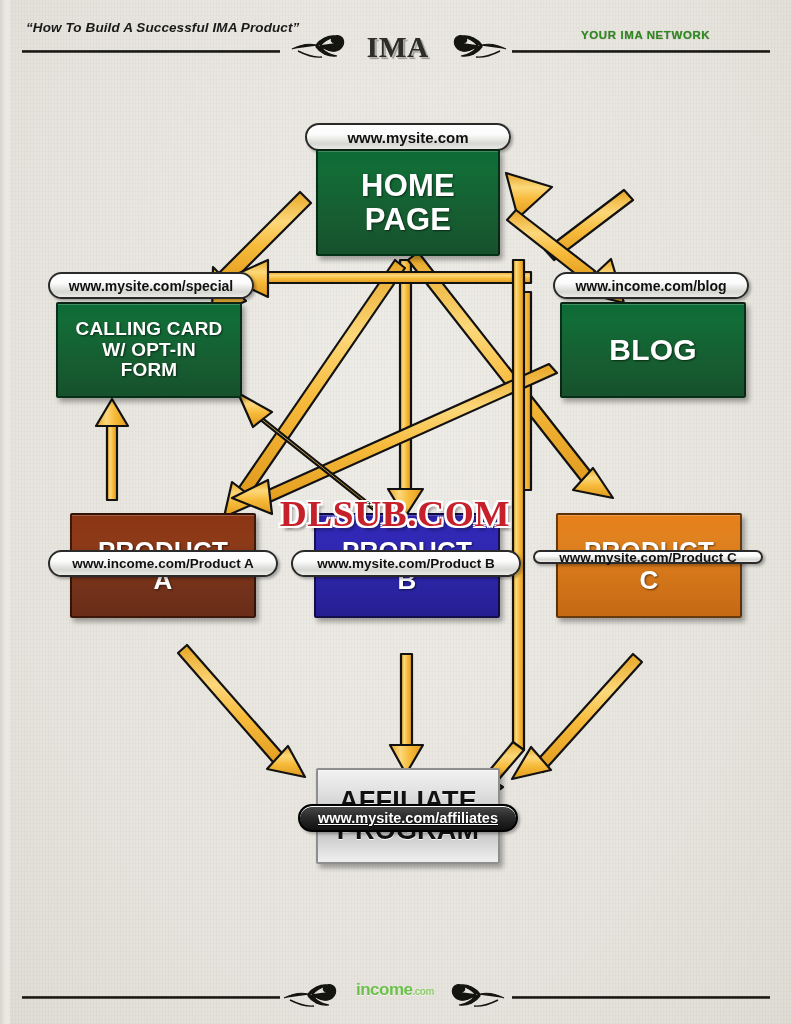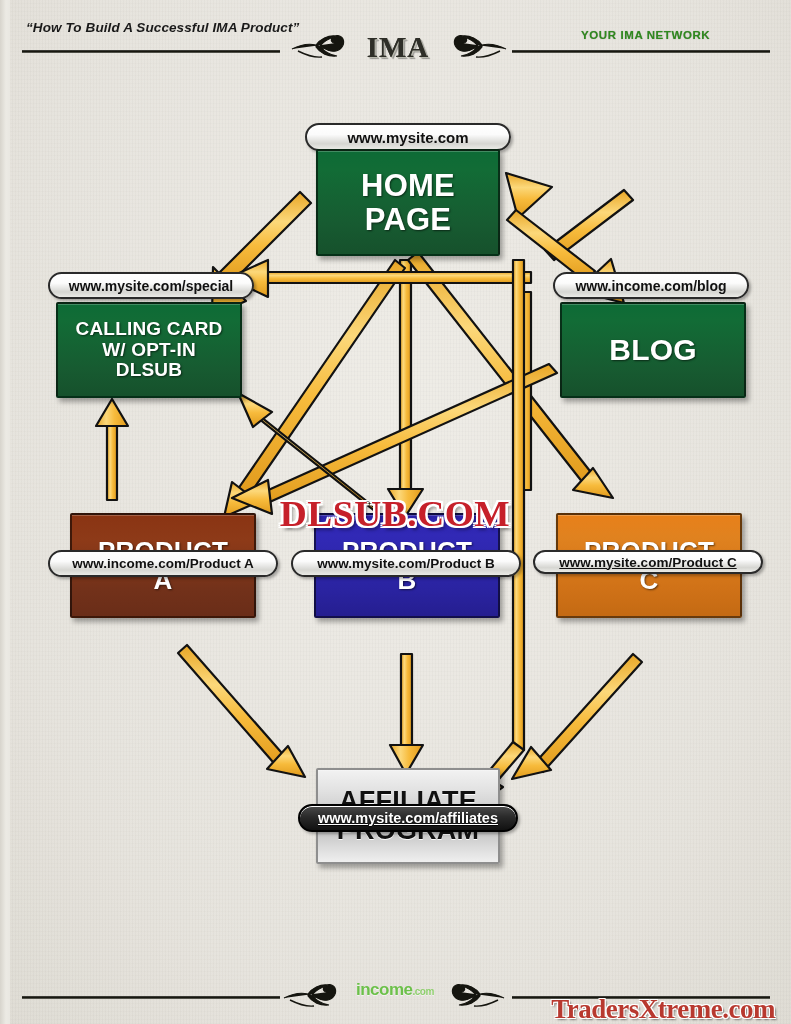--- a/index.html
+++ b/index.html
@@ -283,21 +283,21 @@
   <div class="node">
     <div class="url-pill" style="left:305px;top:53px;width:206px;height:28px;font-size:15px;">www.mysite.com</div>
     <div class="node-box green" style="left:316px;top:79px;width:184px;height:107px;font-size:31px;white-space:pre-line;">HOME
 PAGE</div>
   </div>
 
   <div class="node">
     <div class="url-pill" style="left:48px;top:202px;width:206px;height:27px;font-size:14px;">www.mysite.com/special</div>
     <div class="node-box green" style="left:56px;top:232px;width:186px;height:96px;font-size:19px;white-space:pre-line;">CALLING CARD
 W/ OPT-IN
-DLSUB</div>
+FORM</div>
   </div>
 
   <div class="node">
     <div class="url-pill" style="left:553px;top:202px;width:196px;height:27px;font-size:14px;">www.income.com/blog</div>
     <div class="node-box green" style="left:560px;top:232px;width:186px;height:96px;font-size:30px;white-space:pre-line;">BLOG</div>
   </div>
 
   <div class="node">
     <div class="node-box brown" style="left:70px;top:443px;width:186px;height:105px;font-size:26px;white-space:pre-line;">PRODUCT
 A</div>
@@ -306,21 +306,21 @@
 
   <div class="node">
     <div class="node-box blue" style="left:314px;top:443px;width:186px;height:105px;font-size:26px;white-space:pre-line;">PRODUCT
 B</div>
     <div class="url-pill" style="left:291px;top:480px;width:230px;height:27px;font-size:13.5px;">www.mysite.com/Product B</div>
   </div>
 
   <div class="node">
     <div class="node-box orange" style="left:556px;top:443px;width:186px;height:105px;font-size:26px;white-space:pre-line;">PRODUCT
 C</div>
-    <div class="url-pill" style="left:533px;top:480px;width:230px;height:24px;font-size:13.5px;text-decoration:underline;">www.mysite.com/Product C</div>
+    <div class="url-pill" style="left:533px;top:480px;width:230px;height:14px;font-size:13.5px;">www.mysite.com/Product C</div>
   </div>
 
   <div class="node">
     <div class="node-box silver" style="left:316px;top:698px;width:184px;height:96px;font-size:27px;white-space:pre-line;">AFFILIATE
 PROGRAM</div>
     <div class="url-pill dark" style="left:298px;top:734px;width:220px;height:28px;font-size:14.5px;text-decoration:underline;">www.mysite.com/affiliates</div>
   </div>
 
   <div id="watermark">DLSUB.COM</div>
 </div>
@@ -337,14 +337,13 @@
   <svg id="fflourish-right" viewBox="0 0 62 34">
     <g transform="translate(62,0) scale(-1,1)">
       <path d="M2 18 C10 14, 18 12, 26 14 C34 16, 38 22, 46 20 C52 18.5, 55 13, 53 8 C51 4, 45 3, 42 7 C40 10, 43 13, 46 12
                M26 14 C30 8, 38 4, 46 5 C40 7, 34 10, 30 15 C34 20, 40 24, 47 25 C38 26, 30 22, 26 16 Z" fill="#15150f" stroke="#15150f" stroke-width="1.1"></path>
       <path d="M8 20 C16 24, 24 27, 32 26" fill="none" stroke="#15150f" stroke-width="1.4"></path>
     </g>
   </svg>
 
   <div id="footer-income"><span>income</span><span class="tld">.com</span></div>
 
-  <div id="footer-brand">TradersXtreme.com</div>
 </div>
 
 </body></html>

